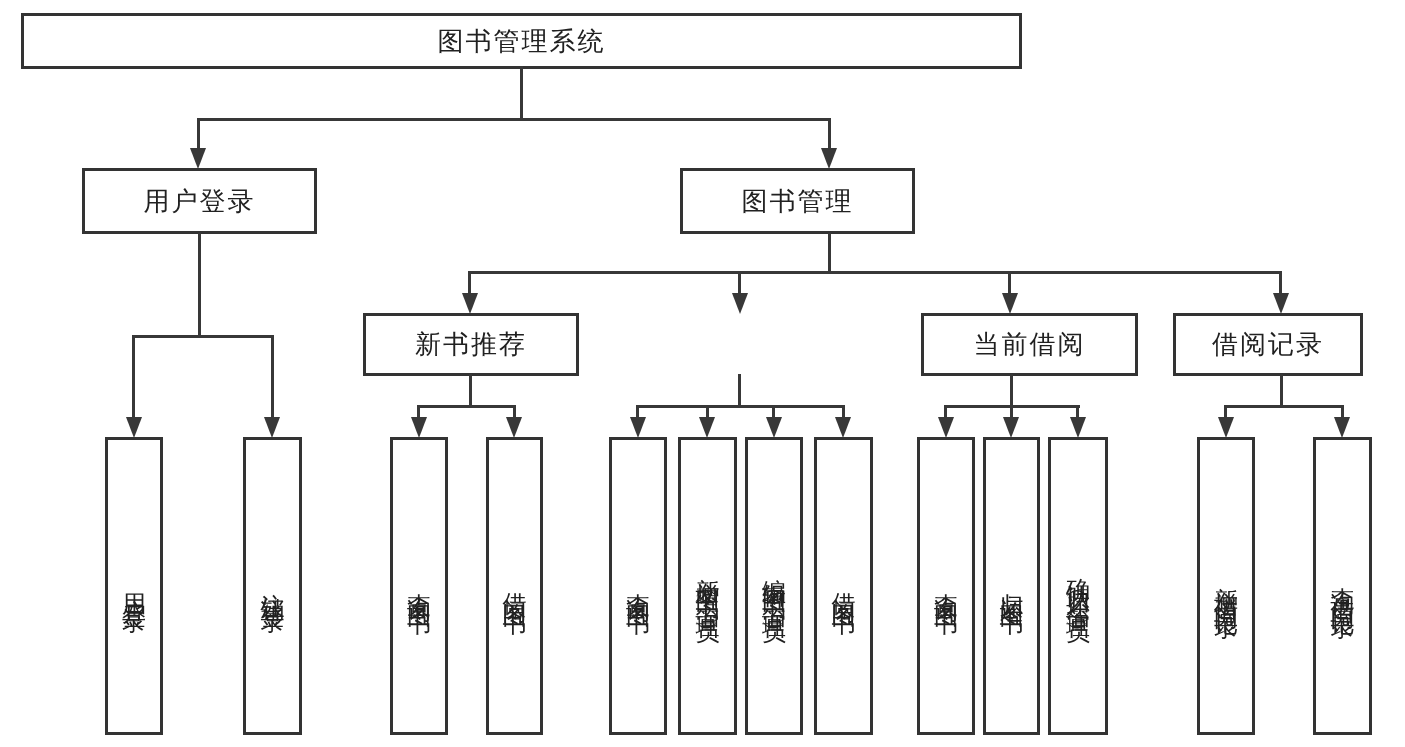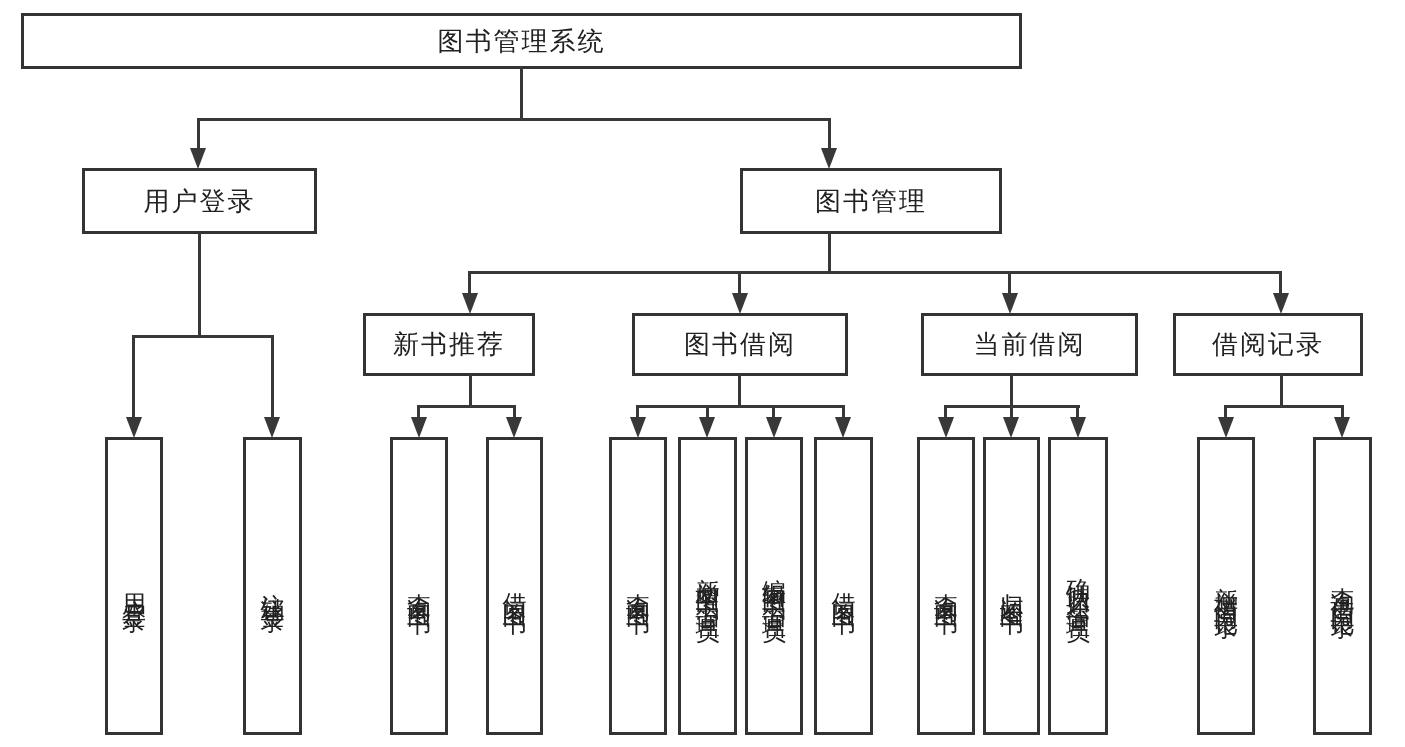--- a/index.html
+++ b/index.html
@@ -29,21 +29,21 @@
   <div class="vline" style="left:520px;top:66px;height:54px;"></div>
   <div class="hline" style="left:197px;top:118px;width:634px;"></div>
   <div class="vline" style="left:197px;top:120px;height:30px;"></div>
   <div class="arrow" style="left:190px;top:148px;"></div>
   <div class="vline" style="left:828px;top:120px;height:30px;"></div>
   <div class="arrow" style="left:821px;top:148px;"></div>
 
   <div class="box h-box" style="left:82px;top:168px;width:235px;height:66px;">
     <span>用户登录</span>
   </div>
-  <div class="box h-box" style="left:740px;top:168px;width:262px;height:66px;">
+  <div class="box h-box" style="left:680px;top:168px;width:235px;height:66px;">
     <span>图书管理</span>
   </div>
 
   <div class="vline" style="left:198px;top:233px;height:104px;"></div>
   <div class="hline" style="left:132px;top:335px;width:142px;"></div>
   <div class="vline" style="left:132px;top:336px;height:83px;"></div>
   <div class="arrow" style="left:126px;top:417px;"></div>
   <div class="vline" style="left:271px;top:336px;height:83px;"></div>
   <div class="arrow" style="left:264px;top:417px;"></div>
 
@@ -51,25 +51,22 @@
   <div class="hline" style="left:468px;top:271px;width:814px;"></div>
   <div class="vline" style="left:468px;top:273px;height:22px;"></div>
   <div class="arrow" style="left:462px;top:293px;"></div>
   <div class="vline" style="left:738px;top:273px;height:22px;"></div>
   <div class="arrow" style="left:732px;top:293px;"></div>
   <div class="vline" style="left:1008px;top:273px;height:22px;"></div>
   <div class="arrow" style="left:1002px;top:293px;"></div>
   <div class="vline" style="left:1279px;top:273px;height:22px;"></div>
   <div class="arrow" style="left:1273px;top:293px;"></div>
 
-  <div class="box h-box" style="left:363px;top:313px;width:172px;height:63px;justify-content:center;">
+  <div class="box h-box" style="left:363px;top:313px;width:216px;height:63px;justify-content:center;">
     <span>新书推荐</span>
-  </div>
-  <div class="box h-box" style="left:632px;top:313px;width:216px;height:63px;">
-    <span>图书借阅</span>
   </div>
   <div class="box h-box" style="left:903px;top:313px;width:217px;height:63px;margin-left:18px;">
     <span>当前借阅</span>
   </div>
   <div class="box h-box" style="left:1173px;top:313px;width:190px;height:63px;">
     <span>借阅记录</span>
   </div>
 
   <div class="vline" style="left:469px;top:374px;height:33px;"></div>
   <div class="hline" style="left:417px;top:405px;width:99px;"></div>

